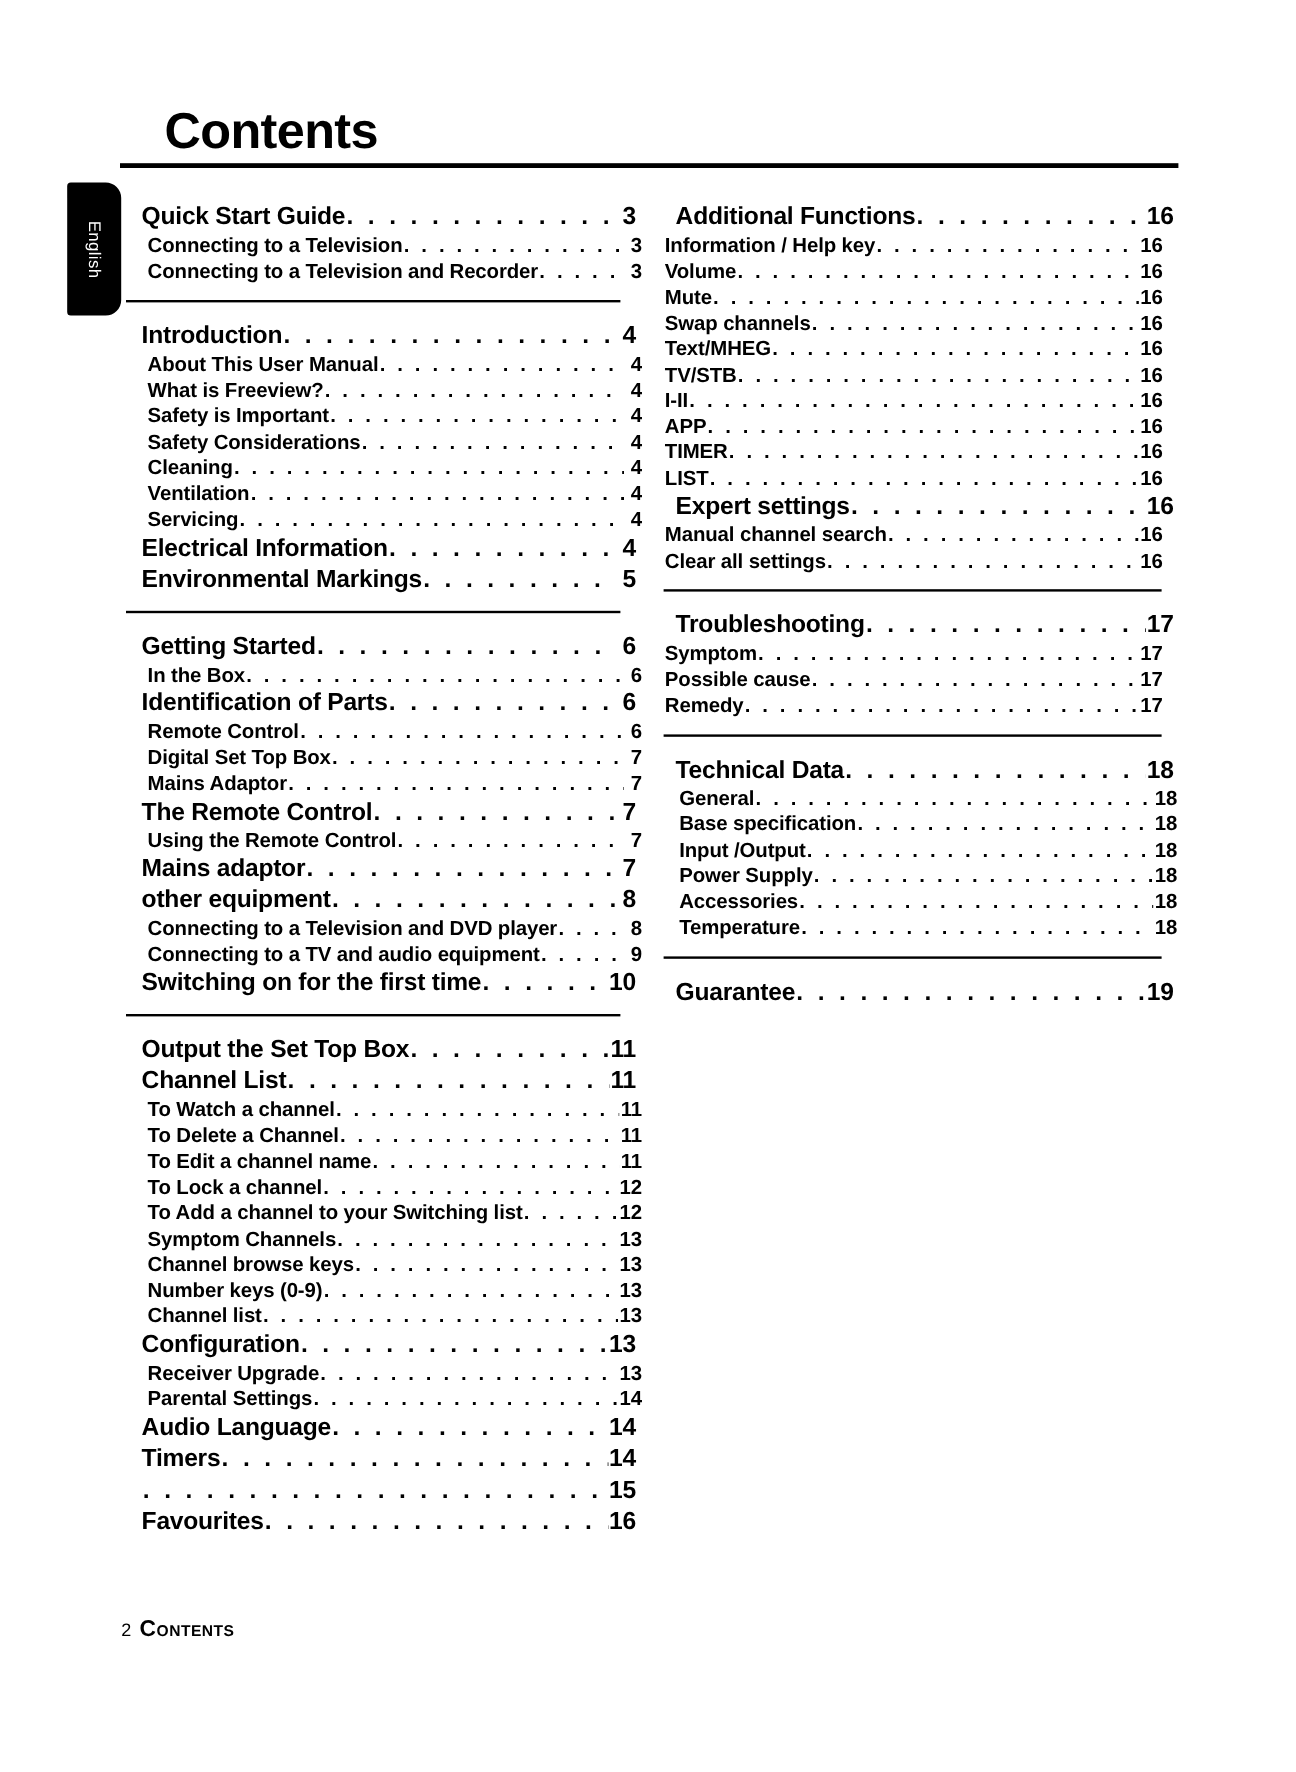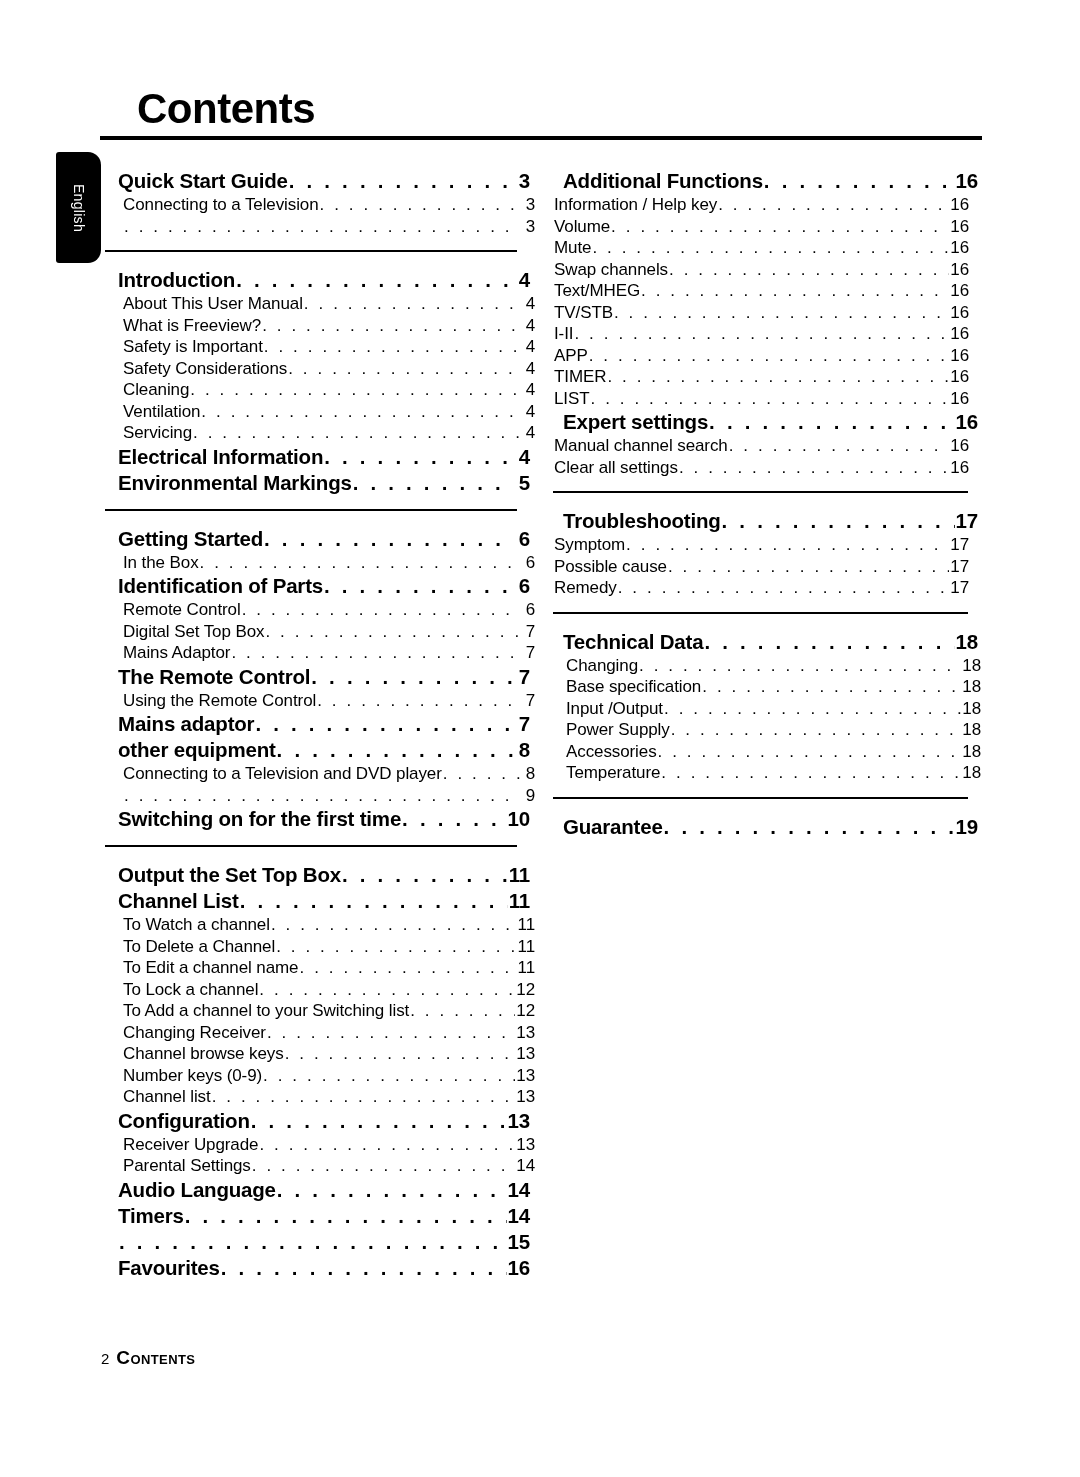--- a/index.html
+++ b/index.html
@@ -110,21 +110,21 @@
   .row.heading .leader {
     font-size: 20.5px;
     font-weight: bold;
     letter-spacing: 3.2px;
   }
   .row.heading .page { min-width: 16px; }
 
   
   .row.sub {
     font-size: 17px;
-    font-weight: normal;
+    font-weight: bold;
     line-height: 21.5px;
     letter-spacing: -0.1px;
   }
   .row.sub .leader {
     font-size: 17px;
     letter-spacing: 2.6px;
   }
   .row.sub .page { min-width: 14px; }
 
   
@@ -176,20 +176,21 @@
         <span class="label">Quick Start Guide</span>
         <span class="leader">. . . . . . . . . . . . . . . . . . . . . . . . . . . . . . . . . . . . . . . . . . . . . . . . . . . . . . . . . .</span>
         <span class="page">3</span>
       </div>
       <div class="row sub indent-sub-left">
         <span class="label">Connecting to a Television</span>
         <span class="leader">. . . . . . . . . . . . . . . . . . . . . . . . . . . . . . . . . . . . . . . . . . . . . . . . . . . . . . . . . .</span>
         <span class="page">3</span>
       </div>
       <div class="row sub indent-sub-left">
+        <span class="label">Connecting to a Television and Recorder</span>
         <span class="leader">. . . . . . . . . . . . . . . . . . . . . . . . . . . . . . . . . . . . . . . . . . . . . . . . . . . . . . . . . .</span>
         <span class="page">3</span>
       </div>
     </div>
     <div class="rule-gap-top"></div>
     <div class="group-rule"></div>
     <div class="rule-gap-bottom"></div>
     <div class="group">
       <div class="row heading heading-indent">
         <span class="label">Introduction</span>
@@ -295,20 +296,21 @@
         <span class="label">other equipment</span>
         <span class="leader">. . . . . . . . . . . . . . . . . . . . . . . . . . . . . . . . . . . . . . . . . . . . . . . . . . . . . . . . . .</span>
         <span class="page">8</span>
       </div>
       <div class="row sub indent-sub-left">
         <span class="label">Connecting to a Television and DVD player</span>
         <span class="leader">. . . . . . . . . . . . . . . . . . . . . . . . . . . . . . . . . . . . . . . . . . . . . . . . . . . . . . . . . .</span>
         <span class="page">8</span>
       </div>
       <div class="row sub indent-sub-left">
+        <span class="label">Connecting to a TV and audio equipment</span>
         <span class="leader">. . . . . . . . . . . . . . . . . . . . . . . . . . . . . . . . . . . . . . . . . . . . . . . . . . . . . . . . . .</span>
         <span class="page">9</span>
       </div>
       <div class="row heading heading-indent">
         <span class="label">Switching on for the first time</span>
         <span class="leader">. . . . . . . . . . . . . . . . . . . . . . . . . . . . . . . . . . . . . . . . . . . . . . . . . . . . . . . . . .</span>
         <span class="page">10</span>
       </div>
     </div>
     <div class="rule-gap-top"></div>
@@ -344,21 +346,21 @@
         <span class="label">To Lock a channel</span>
         <span class="leader">. . . . . . . . . . . . . . . . . . . . . . . . . . . . . . . . . . . . . . . . . . . . . . . . . . . . . . . . . .</span>
         <span class="page">12</span>
       </div>
       <div class="row sub indent-sub-left">
         <span class="label">To Add a channel to your Switching list</span>
         <span class="leader">. . . . . . . . . . . . . . . . . . . . . . . . . . . . . . . . . . . . . . . . . . . . . . . . . . . . . . . . . .</span>
         <span class="page">12</span>
       </div>
       <div class="row sub indent-sub-left">
-        <span class="label">Changing Receiver</span>
+        <span class="label">Symptom Channels</span>
         <span class="leader">. . . . . . . . . . . . . . . . . . . . . . . . . . . . . . . . . . . . . . . . . . . . . . . . . . . . . . . . . .</span>
         <span class="page">13</span>
       </div>
       <div class="row sub indent-sub-left">
         <span class="label">Channel browse keys</span>
         <span class="leader">. . . . . . . . . . . . . . . . . . . . . . . . . . . . . . . . . . . . . . . . . . . . . . . . . . . . . . . . . .</span>
         <span class="page">13</span>
       </div>
       <div class="row sub indent-sub-left">
         <span class="label">Number keys (0-9)</span>
@@ -507,21 +509,21 @@
     <div class="rule-gap-top"></div>
     <div class="group-rule"></div>
     <div class="rule-gap-bottom"></div>
     <div class="group">
       <div class="row heading heading-indent-r">
         <span class="label">Technical Data</span>
         <span class="leader">. . . . . . . . . . . . . . . . . . . . . . . . . . . . . . . . . . . . . . . . . . . . . . . . . . . . . . . . . .</span>
         <span class="page">18</span>
       </div>
       <div class="row sub indent-sub-tech">
-        <span class="label">Changing</span>
+        <span class="label">General</span>
         <span class="leader">. . . . . . . . . . . . . . . . . . . . . . . . . . . . . . . . . . . . . . . . . . . . . . . . . . . . . . . . . .</span>
         <span class="page">18</span>
       </div>
       <div class="row sub indent-sub-tech">
         <span class="label">Base specification</span>
         <span class="leader">. . . . . . . . . . . . . . . . . . . . . . . . . . . . . . . . . . . . . . . . . . . . . . . . . . . . . . . . . .</span>
         <span class="page">18</span>
       </div>
       <div class="row sub indent-sub-tech">
         <span class="label">Input /Output</span>

